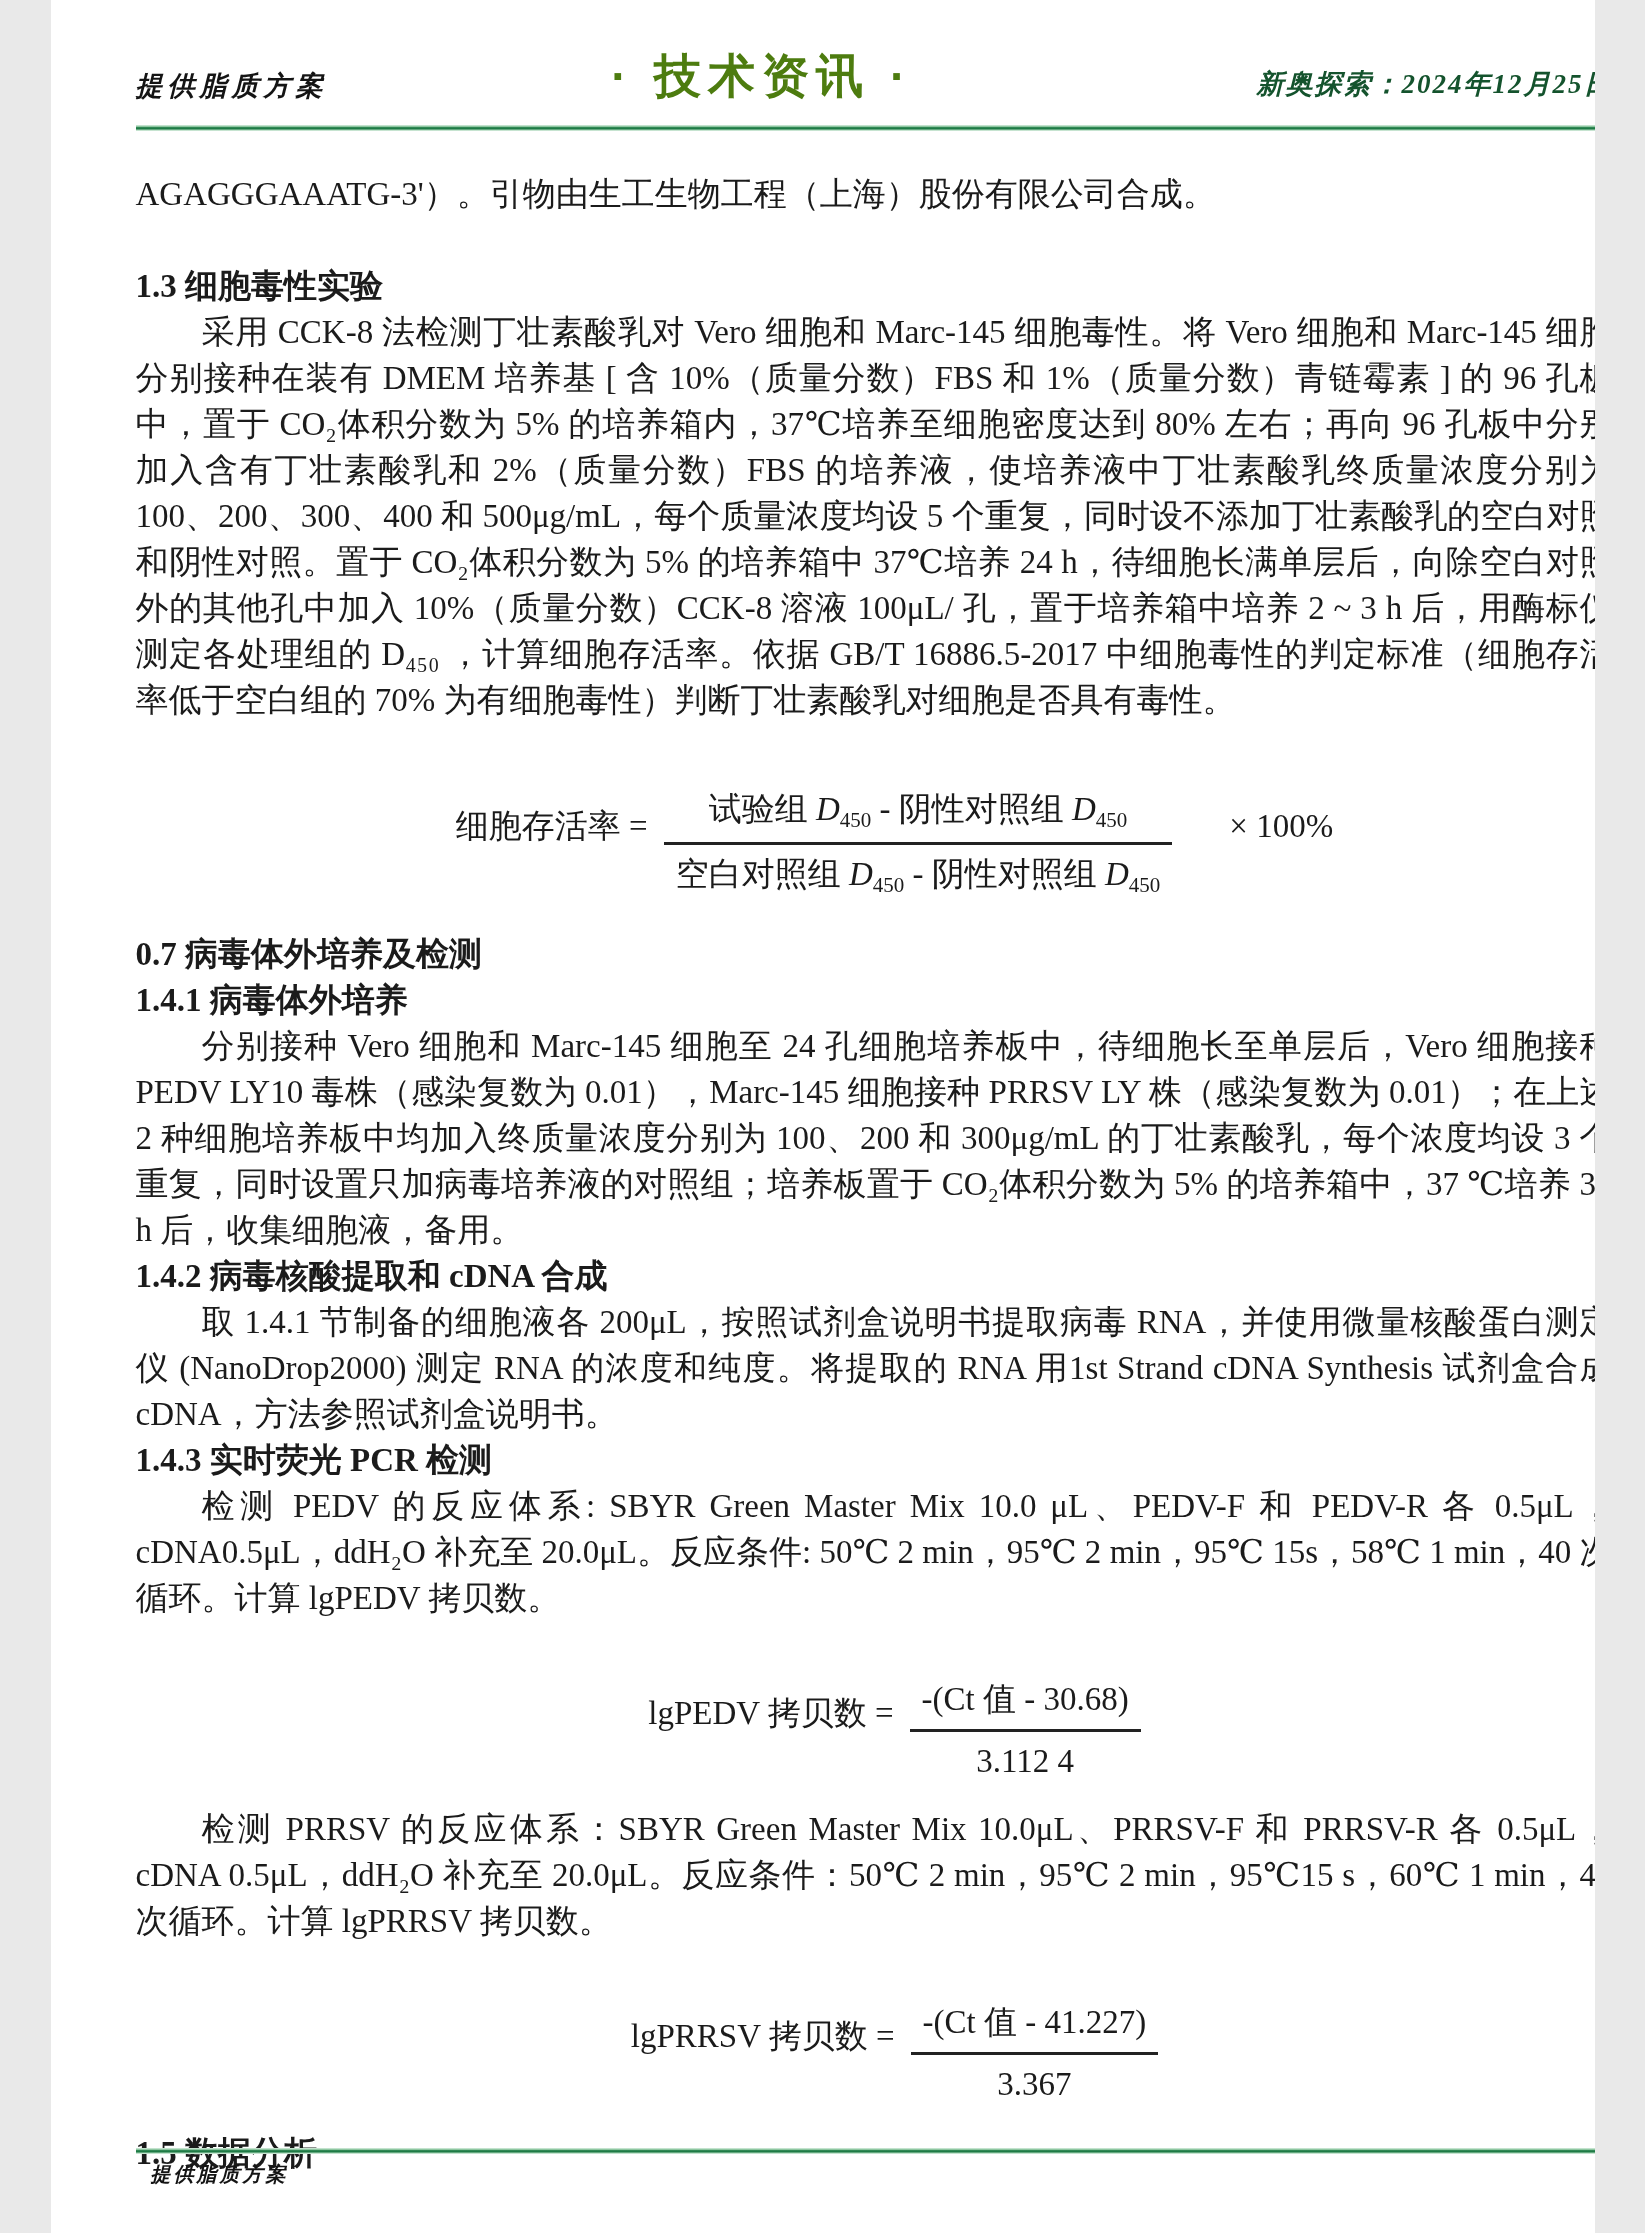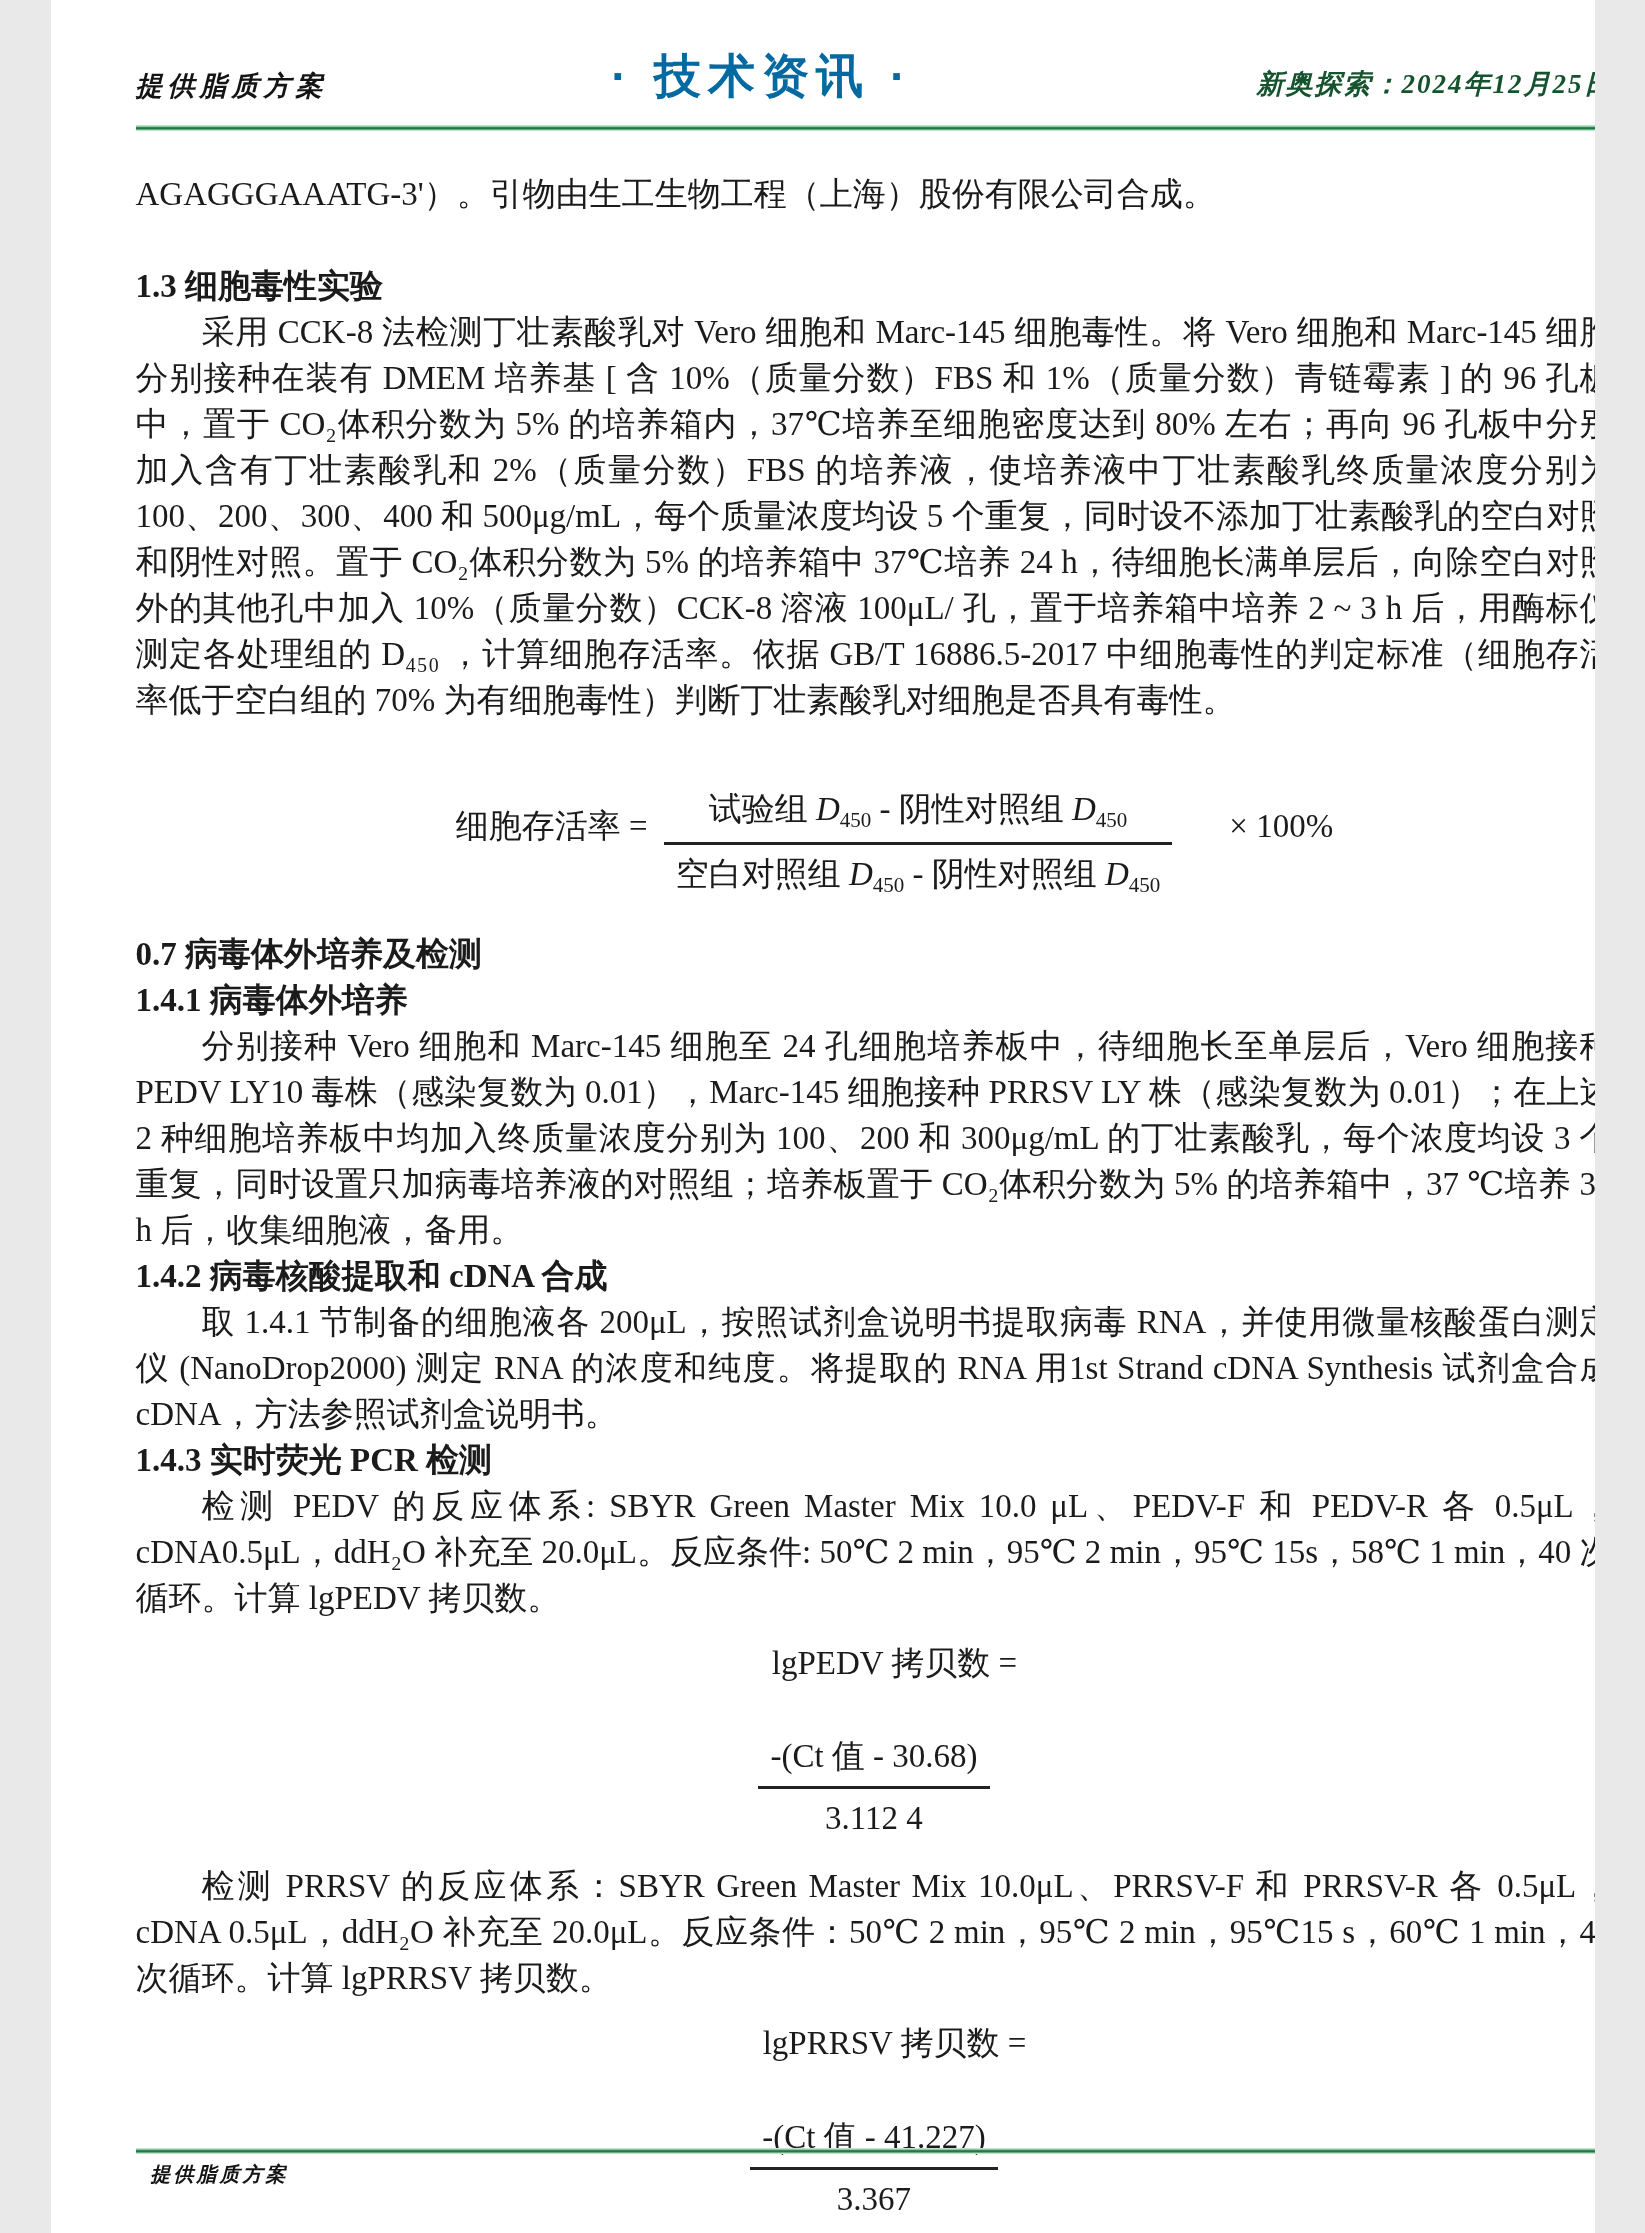--- a/index.html
+++ b/index.html
@@ -11,21 +11,21 @@
   
   header{
     position:absolute;top:52px;left:85px;width:1477px;height:56px;
     display:flex;align-items:flex-end;justify-content:space-between;
   }
   .h-left{
     font-size:27px;font-weight:bold;font-style:italic;letter-spacing:5px;
     color:#141414;padding-bottom:4px;white-space:nowrap;
   }
   .h-center{
-    font-size:47px;font-weight:900;letter-spacing:7px;color:#0369a1;
+    font-size:47px;font-weight:900;letter-spacing:7px;color:#4d7c0f;
     font-family:"Liberation Sans","DejaVu Sans",sans-serif;white-space:nowrap;
     transform:translateX(-30px);
   }
   .h-right{
     font-size:27px;font-weight:bold;font-style:italic;letter-spacing:2px;
     color:#14532d;padding-bottom:6px;white-space:nowrap;
   }
   .rule{
     position:absolute;left:85px;width:1477px;height:6px;
     background:linear-gradient(to bottom,#ddf0e3 0%,#8fc7a2 25%,#1e7b45 45%,#1e7b45 65%,#a9d5b8 85%,#eaf6ee 100%);
@@ -40,21 +40,21 @@
   main p,main h2{margin:0;}
   h2.sec{font-size:33px;font-weight:bold;text-align:left;}
   .para{text-indent:66px;}
   .intro{margin-bottom:46px;}
   
   .formula{
     display:flex;justify-content:center;align-items:center;gap:16px;
     text-align:center;line-height:1.25;font-size:33px;
   }
   .formula.f1{margin:30px 0 30px;}
-  .formula.fsm{margin:22px 0 22px;flex-direction:column;}
+  .formula.fsm{margin:22px 0 22px;}
   .f-lhs,.f-rhs{white-space:nowrap;margin-left:41px;}
   .frac{display:inline-flex;flex-direction:column;align-items:center;}
   .frac .num{display:block;padding:2px 12px 9px;white-space:nowrap;margin-top:34px;}
   .frac .den{display:block;align-self:stretch;border-top:3px solid #222;
              padding:9px 12px 2px;white-space:nowrap;}
   .var{font-style:italic;font-family:"Liberation Serif","DejaVu Serif",serif;}
   .ss{font-size:21px;vertical-align:-7px;letter-spacing:0;}
   
   .f-left{
     position:absolute;left:100px;top:2161px;

